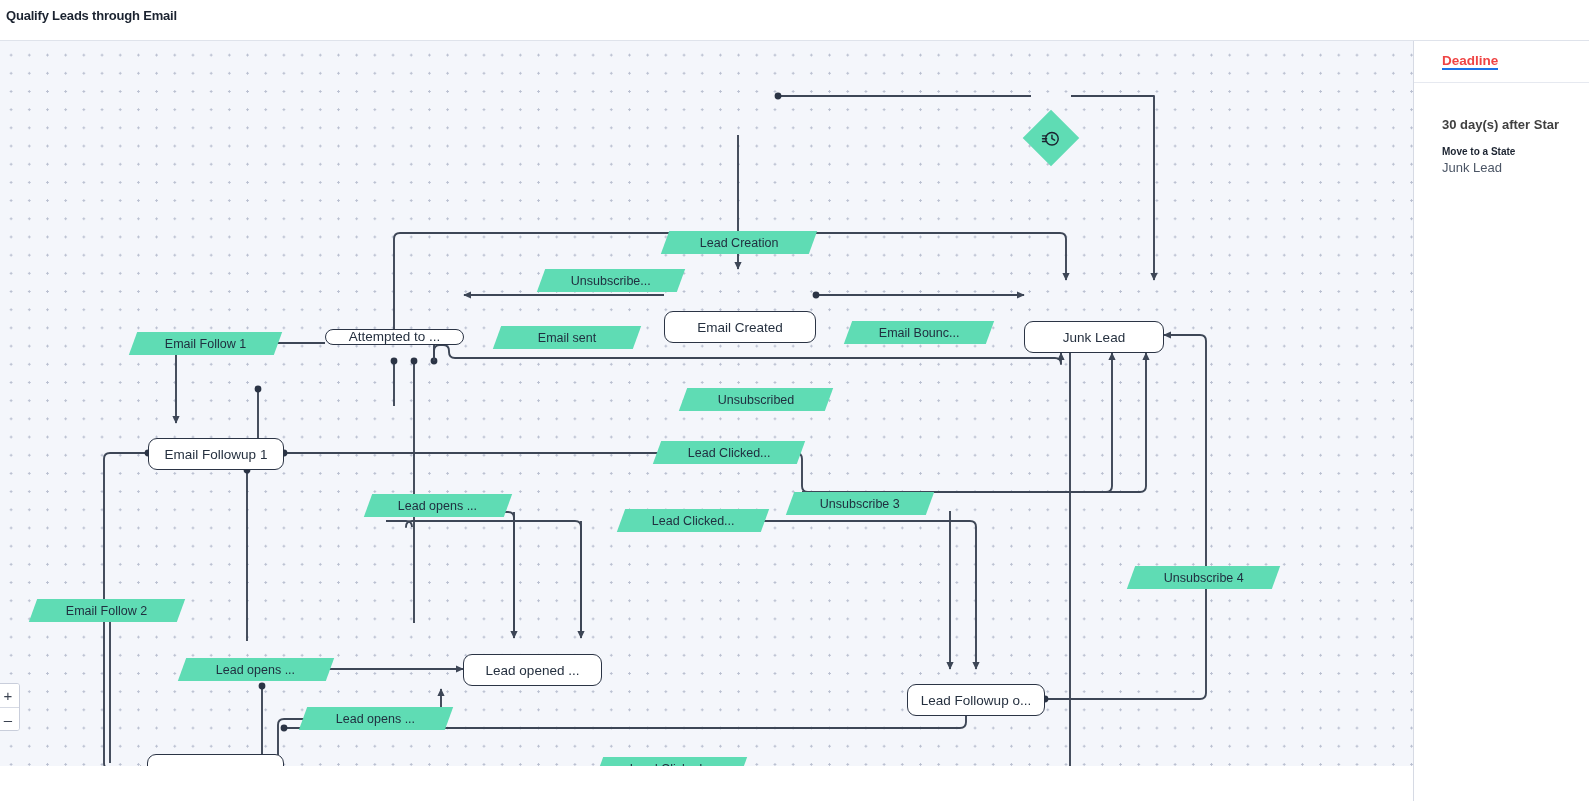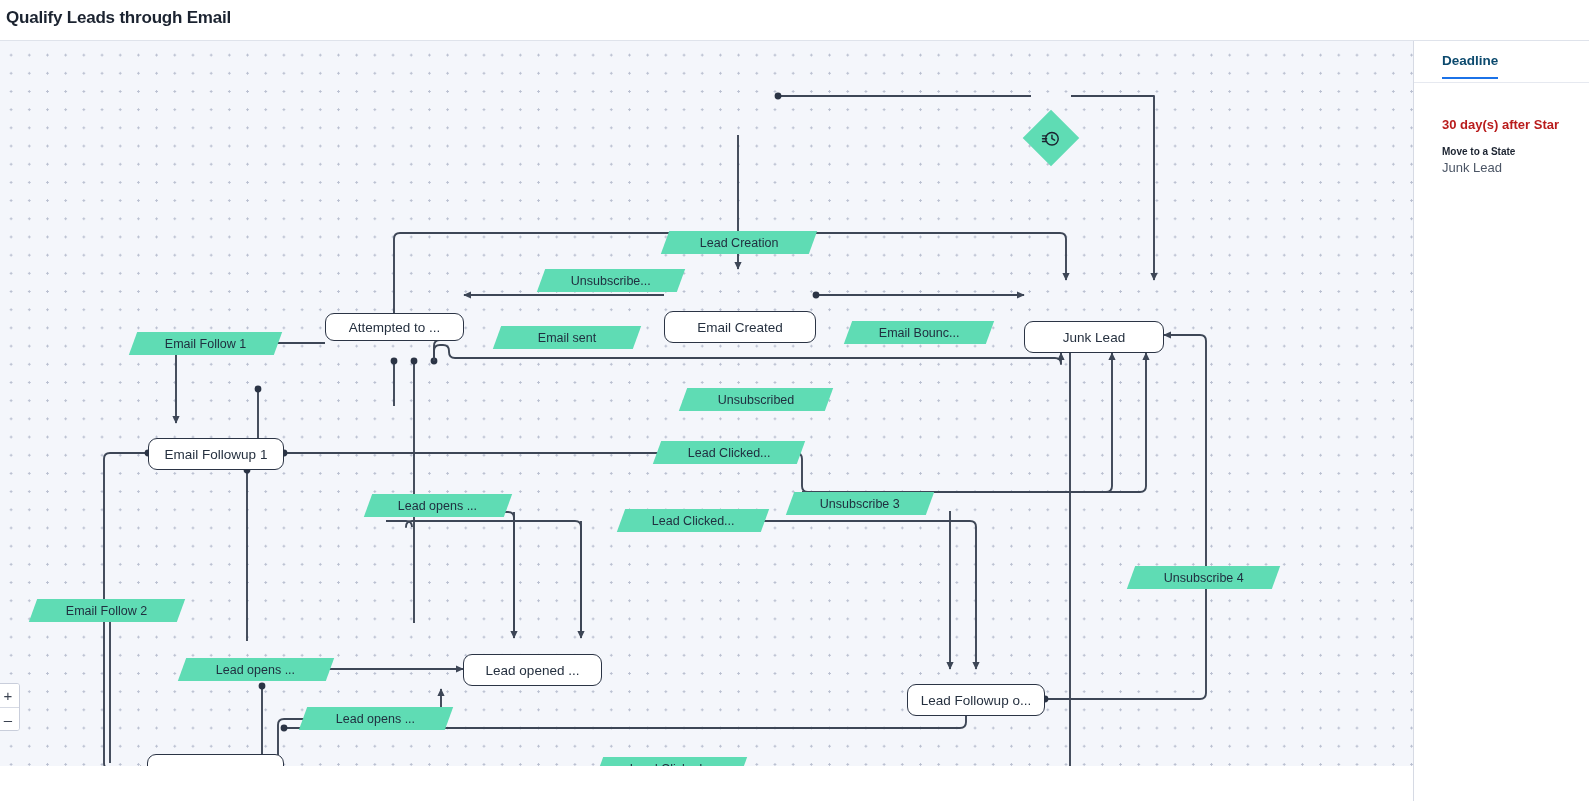--- a/index.html
+++ b/index.html
@@ -11,21 +11,21 @@
   }
   #app { position: relative; width: 1589px; height: 801px; }
 
   
   .header {
     position: absolute; left: 0; top: 0; width: 1589px; height: 41px;
     background: #ffffff; border-bottom: 1px solid #dfe3eb;
   }
   .header-title {
     position: absolute; left: 6px; top: 8px;
-    font-size: 17px; font-weight: bold; color: #1b2330;
+    font-size: 13px; font-weight: bold; color: #1b2330;
     letter-spacing: -0.2px;
   }
 
   
   .canvas-wrap {
     position: absolute; left: 0; top: 41px;
     width: 1413px; height: 725px;
     background: #f4f6fb;
     overflow: hidden;
   }
@@ -100,31 +100,31 @@
   .zoom-btn + .zoom-btn { border-top: 1px solid #d6dae4; }
 
   
   .sidebar {
     position: absolute; left: 1413px; top: 41px;
     width: 176px; height: 760px;
     background: #ffffff; border-left: 1px solid #d6dae4;
   }
   .sb-tabs { position: relative; height: 40px; padding: 10px 0 0 28px; }
   .sb-tab {
-    display: inline-block; font-size: 13.5px; font-weight: bold; color: #0c4a6e;
-    padding-bottom: 9px; cursor: pointer;
+    display: inline-block; font-size: 13.5px; font-weight: bold; color: #ef4444;
+    cursor: pointer;
   }
   .sb-tab.active { border-bottom: 2.5px solid #1b72e8; }
   .sb-underline {
     position: absolute; left: 0; top: 41px; width: 176px; height: 1px;
     background: #e6e9f0;
   }
   .sb-body { padding: 36px 0 0 28px; }
   .sb-deadline {
-    font-size: 13px; font-weight: bold; color: #b91c1c;
+    font-size: 13px; font-weight: bold; color: #404040;
     white-space: nowrap;
   }
   .sb-action {
     margin-top: 14px;
     font-size: 10px; font-weight: bold; color: #1b2330; white-space: nowrap;
   }
   .sb-state {
     margin-top: 3px;
     font-size: 13px; color: #4b5565; white-space: nowrap;
   }
@@ -223,21 +223,21 @@
           <path d="M11,6.2 L11,10 L13.8,11.6" stroke="#1b2330" stroke-width="1.5" fill="none" stroke-linecap="round"></path>
           <path d="M1,7 L5.4,7 M1,10 L5.4,10 M1,13 L5.4,13" stroke="#1b2330" stroke-width="1.5" stroke-linecap="round"></path>
         </svg>
       </span>
     </div>
 
     <div class="node" style="left:664px; top:270px; width:152px; height:32px;">
       <span>Email Created</span>
     </div>
 
-    <div class="node" style="left:325px; top:272px; width:139px; height:28px;">
+    <div class="node" style="left:325px; top:288px; width:139px; height:16px;align-items:flex-end;">
       <span>Attempted to ...</span>
     </div>
 
     <div class="node" style="left:1024px; top:280px; width:140px; height:32px;">
       <span>Junk Lead</span>
     </div>
 
     <div class="node" style="left:148px; top:397px; width:136px; height:32px;">
       <span>Email Followup 1</span>
     </div>

